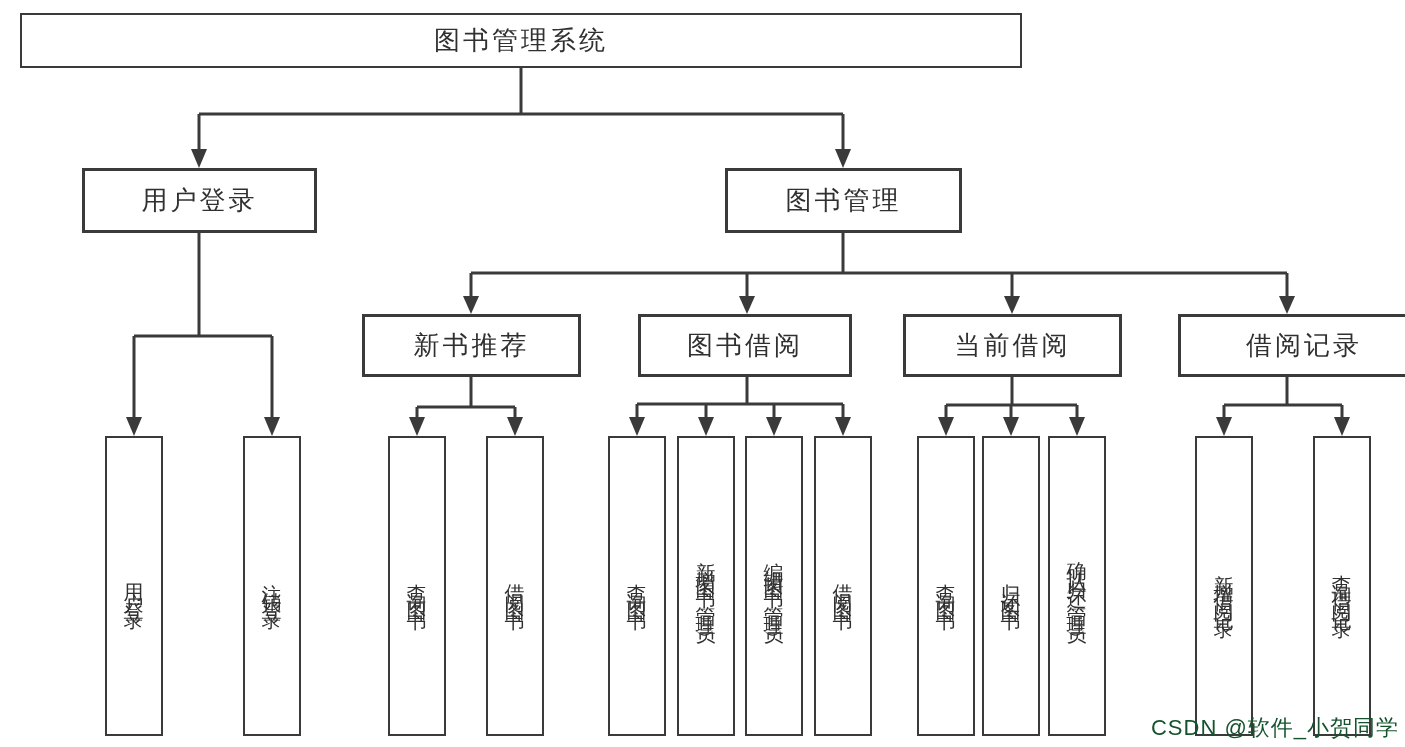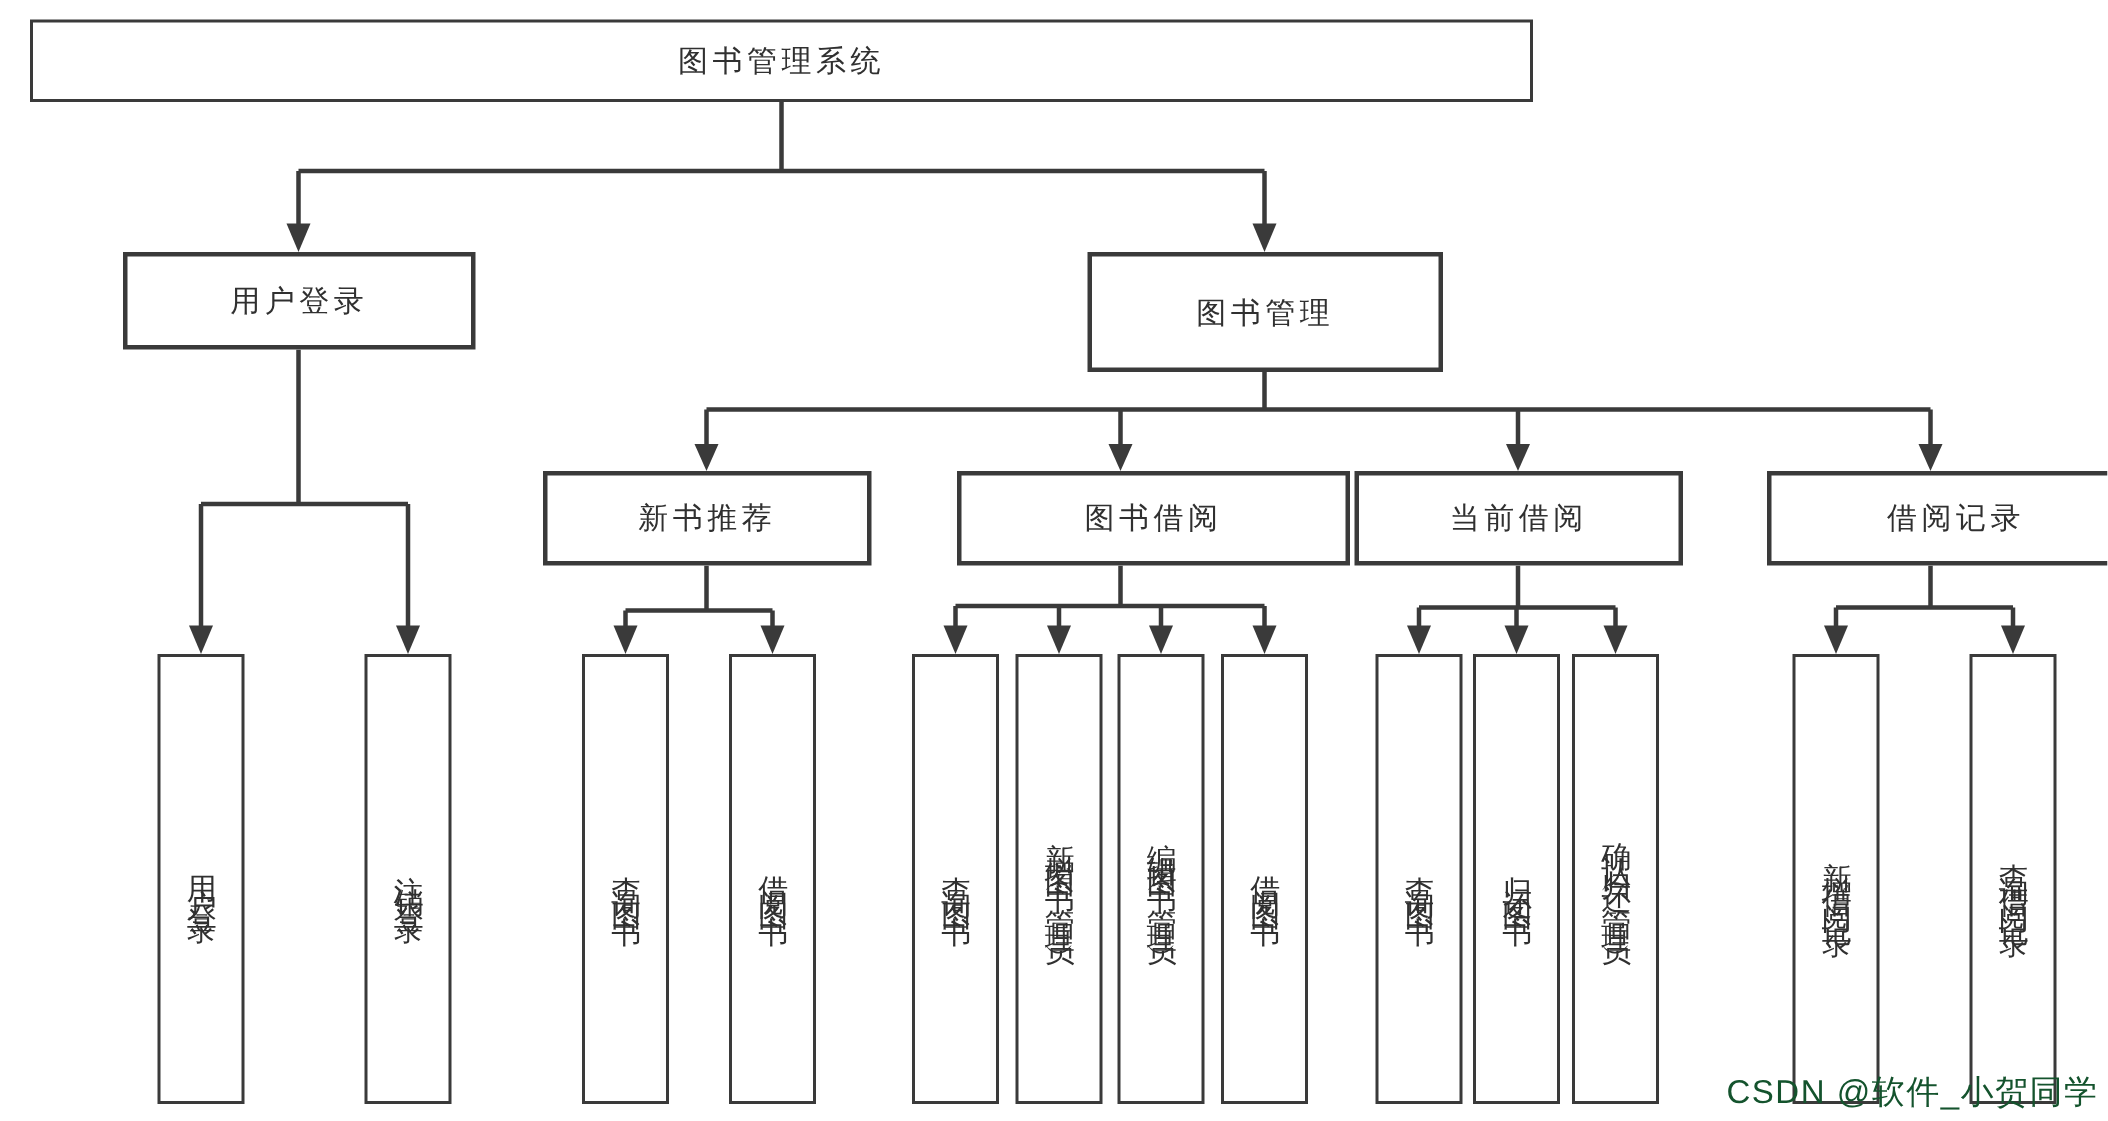--- a/index.html
+++ b/index.html
@@ -32,21 +32,21 @@
   }
   .node {
     position: absolute;
     box-sizing: border-box;
     background: #ffffff;
     border: 3px solid #3a3a3a;
     color: #303030;
     display: flex;
     align-items: center;
     justify-content: center;
-    font-size: 20px;
+    font-size: 26px;
     letter-spacing: 3px;
     z-index: 2;
     white-space: nowrap;
   }
   .node.lv1 {
     border-width: 2px;
   }
   .node.leaf {
     border-width: 2px;
     display: block;
@@ -54,24 +54,24 @@
     text-orientation: mixed;
     text-align: center;
     line-height: 54px;
     letter-spacing: 9px;
     font-size: 20px;
   }
   
   #n-root            { left: 20px;   top: 13px;  width: 1002px; height: 55px; }
   
   #n-user-login      { left: 82px;   top: 168px; width: 235px;  height: 65px; }
-  #n-book-mgmt       { left: 725px;  top: 168px; width: 237px;  height: 80px; }
+  #n-book-mgmt       { left: 725px;  top: 168px; width: 237px;  height: 65px; }
   
   #n-new-book-rec    { left: 362px;  top: 314px; width: 219px;  height: 63px; }
-  #n-book-borrow     { left: 638px;  top: 314px; width: 262px;  height: 63px; }
+  #n-book-borrow     { left: 638px;  top: 314px; width: 214px;  height: 63px; }
   #n-current-borrow  { left: 903px;  top: 314px; width: 219px;  height: 63px; }
   #n-borrow-records  { left: 1178px; top: 314px; width: 252px;  height: 63px; }
   
   .node.leaf         { top: 436px; width: 58px; height: 300px; }
   #n-ul-user-login   { left: 105px;  }
   #n-ul-logout       { left: 243px;  }
   #n-nbr-query-book  { left: 388px;  }
   #n-nbr-borrow-book { left: 486px;  }
   #n-bb-query-book   { left: 608px;  }
   #n-bb-add-book     { left: 677px;  }

